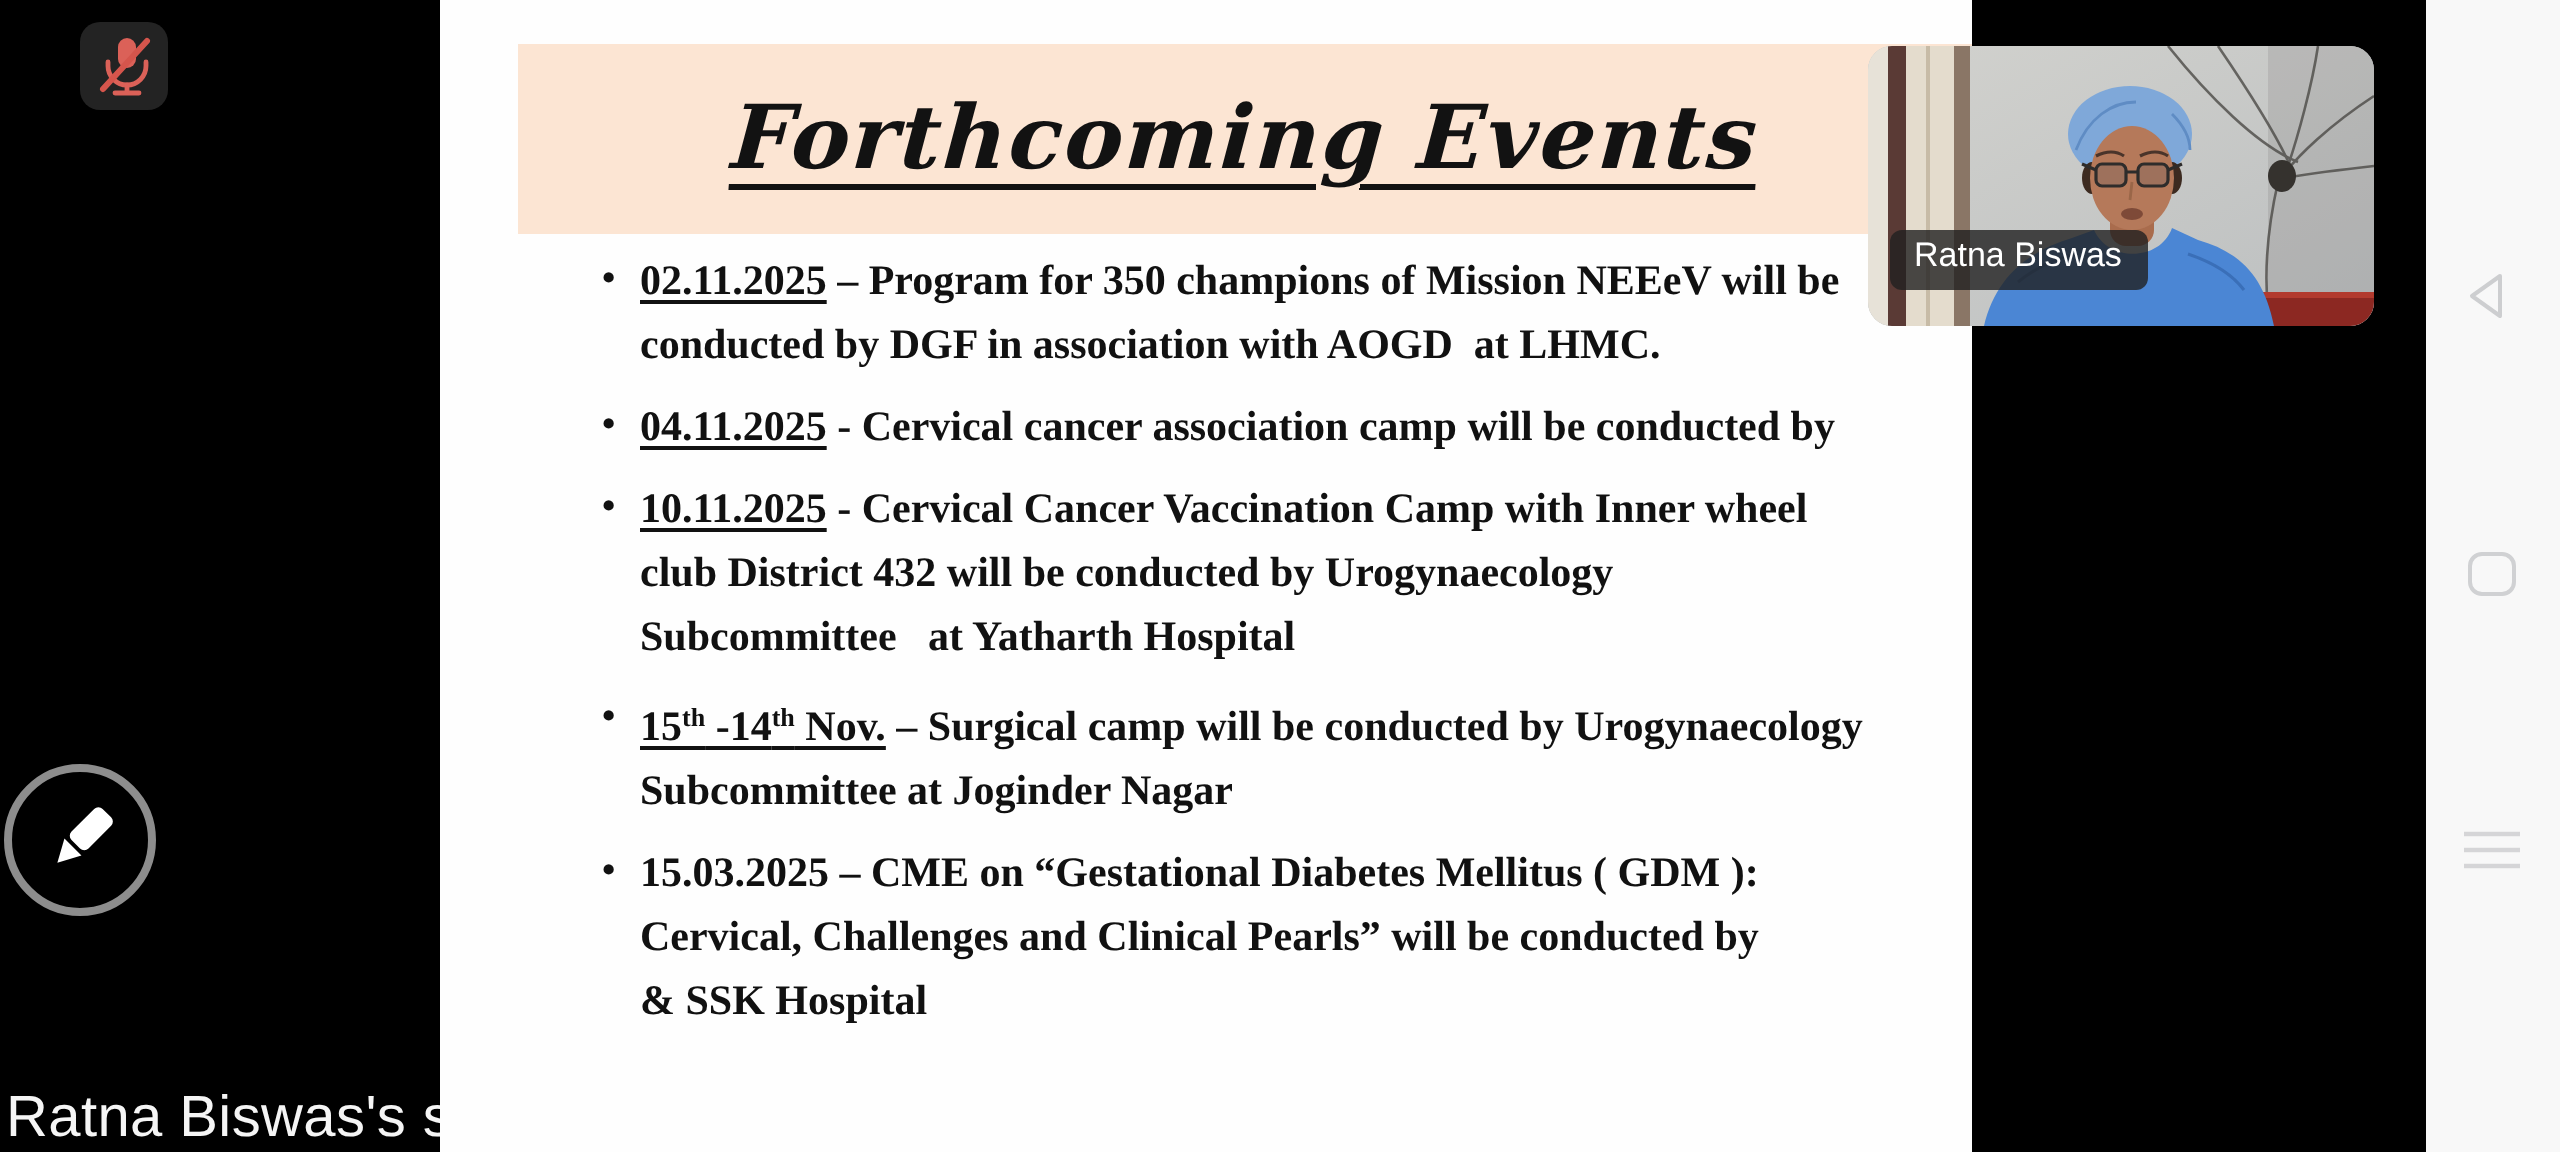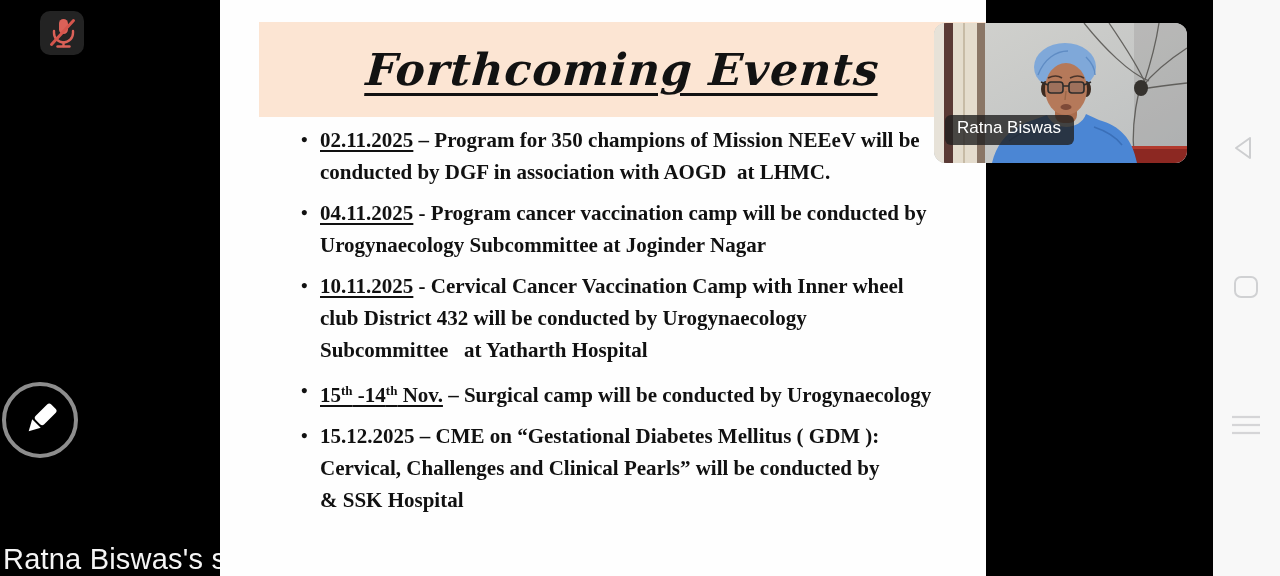--- a/index.html
+++ b/index.html
@@ -100,33 +100,33 @@
 <div class="slide">
   <div class="banner">
     <span class="slide-title">Forthcoming Events</span>
   </div>
   <ul class="event-list">
       <li>
         <div class="line"><span class="u"><span>02.11.2025</span></span><span> – Program for 350 champions of Mission NEEeV will be</span></div>
         <div class="line"><span>conducted by DGF in association with AOGD  at LHMC.</span></div>
       </li>
       <li>
-        <div class="line"><span class="u"><span>04.11.2025</span></span><span> - Program cancer vaccination camp will be conducted by</span></div>
-        <div class="line"><span>Urogynaecology Subcommittee at Joginder Nagar</span></div>
+        <div class="line"><span class="u"><span>04.11.2025</span></span><span> - Cervical cancer association camp will be conducted by</span></div>
       </li>
       <li>
         <div class="line"><span class="u"><span>10.11.2025</span></span><span> - Cervical Cancer Vaccination Camp with Inner wheel</span></div>
         <div class="line"><span>club District 432 will be conducted by Urogynaecology</span></div>
         <div class="line"><span>Subcommittee   at Yatharth Hospital</span></div>
       </li>
       <li>
         <div class="line"><span class="u"><span>15</span><span class="sup">th</span><span> -14</span><span class="sup">th</span><span> Nov.</span></span><span> – Surgical camp will be conducted by Urogynaecology</span></div>
+        <div class="line"><span>Subcommittee at Joginder Nagar</span></div>
       </li>
       <li>
-        <div class="line"><span>15.12.2025 – CME on “Gestational Diabetes Mellitus ( GDM ):</span></div>
+        <div class="line"><span>15.03.2025 – CME on “Gestational Diabetes Mellitus ( GDM ):</span></div>
         <div class="line"><span>Cervical, Challenges and Clinical Pearls” will be conducted by</span></div>
         <div class="line"><span>&amp; SSK Hospital</span></div>
       </li>
     </ul>
 </div>
 
 <div class="right-band"></div>
 
 <div class="navbar">
   <svg class="nav-icon" style="left:14px;top:131px;" width="34" height="34" viewBox="0 0 34 34">

